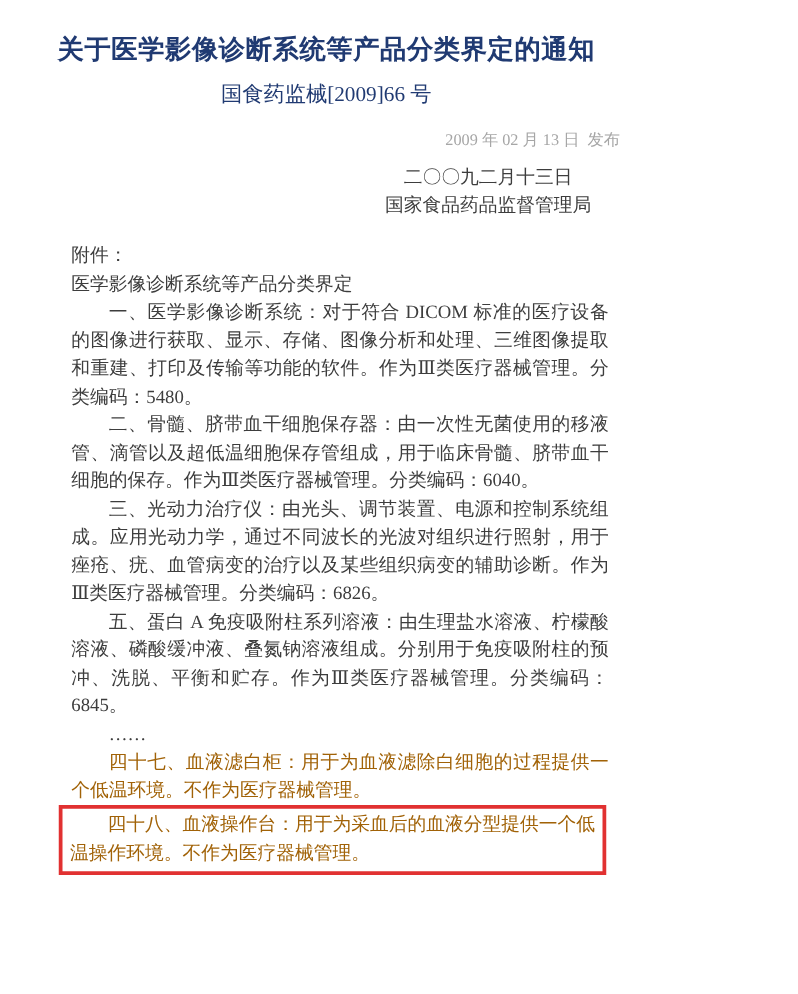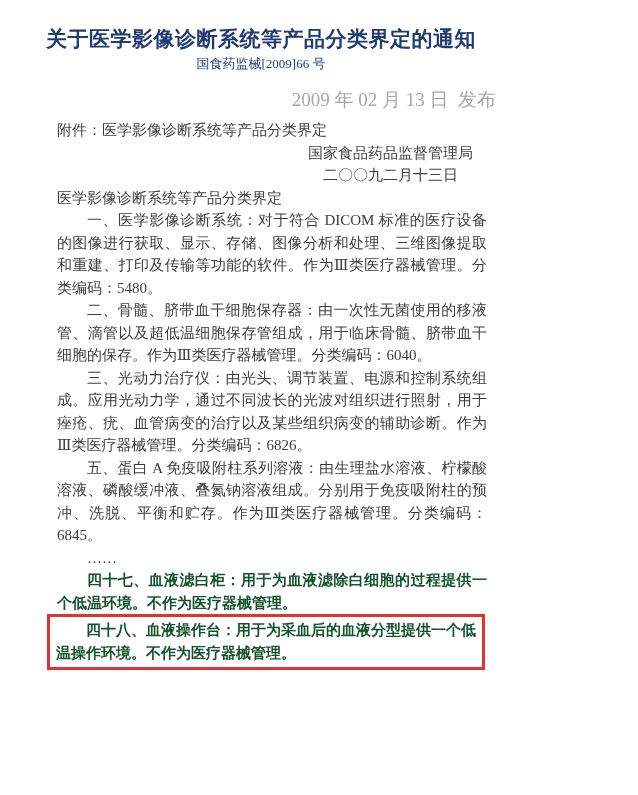--- a/index.html
+++ b/index.html
@@ -17,29 +17,30 @@
   .doc-title {
     margin-top: 26px;
     text-align: center;
     font-size: 21px;
     line-height: 27px;
     font-weight: bold;
     color: var(--c-title, #203a72);
     letter-spacing: 0.5px;
   }
   .doc-number {
+    margin-top: 12px;
     text-align: center;
-    font-size: 13px;
+    font-size: 17px;
     line-height: 22px;
     color: var(--c-title, #203a72);
   }
   .publish-date {
     margin: 16px 26px 0 0;
     text-align: right;
-    font-size: 19px;
+    font-size: 13px;
     line-height: 18px;
     color: var(--c-date, #a6a6a6);
     white-space: pre;
   }
   .content {
     margin: 10px 35px 0 57px;
     font-size: 15px;
     line-height: 22.5px;
     color: var(--c-body, #3d3d3d);
     text-align: justify;
@@ -47,21 +48,21 @@
   .content p { margin: 0; }
   .indent { text-indent: 2em; }
   .signature {
     width: max-content;
     margin-left: auto;
     margin-right: 14px;
     text-align: center;
   }
   .appendix-label { margin-top: 18px !important; }
   .centered { }
-  .bold { font-weight: bold; color: #14532d; }
+  .bold { font-weight: normal; color: #a16207; }
   .highlight-box {
     border: 3px solid var(--c-highlight_box, #e13131);
     margin-left: -10px;
     margin-right: 2px;
     padding: 2px 6px 3px 6px;
   }
 </style>
 </head>
 <body>
 
@@ -69,27 +70,27 @@
 
   <h1 class="doc-title">关于医学影像诊断系统等产品分类界定的通知</h1>
 
   <div class="doc-number">国食药监械[2009]66 号</div>
 
   <div class="publish-date">2009 年 02 月 13 日  发布</div>
 
   <div class="content">
 
 
-    <p>附件：医学影像诊断系统等产品分类界定</p>
 
     <div class="signature">
+      <div>二〇〇九二月十三日</div>
       <div>国家食品药品监督管理局</div>
-      <div>二〇〇九二月十三日</div>
     </div>
 
+    <p class="appendix-label">附件：</p>
 
     <p class="centered">医学影像诊断系统等产品分类界定</p>
 
     <p class="indent">一、医学影像诊断系统：对于符合 DICOM 标准的医疗设备的图像进行获取、显示、存储、图像分析和处理、三维图像提取和重建、打印及传输等功能的软件。作为Ⅲ类医疗器械管理。分类编码：5480。</p>
 
     <p class="indent">二、骨髓、脐带血干细胞保存器：由一次性无菌使用的移液管、滴管以及超低温细胞保存管组成，用于临床骨髓、脐带血干细胞的保存。作为Ⅲ类医疗器械管理。分类编码：6040。</p>
 
     <p class="indent">三、光动力治疗仪：由光头、调节装置、电源和控制系统组成。应用光动力学，通过不同波长的光波对组织进行照射，用于痤疮、疣、血管病变的治疗以及某些组织病变的辅助诊断。作为Ⅲ类医疗器械管理。分类编码：6826。</p>
 
 

